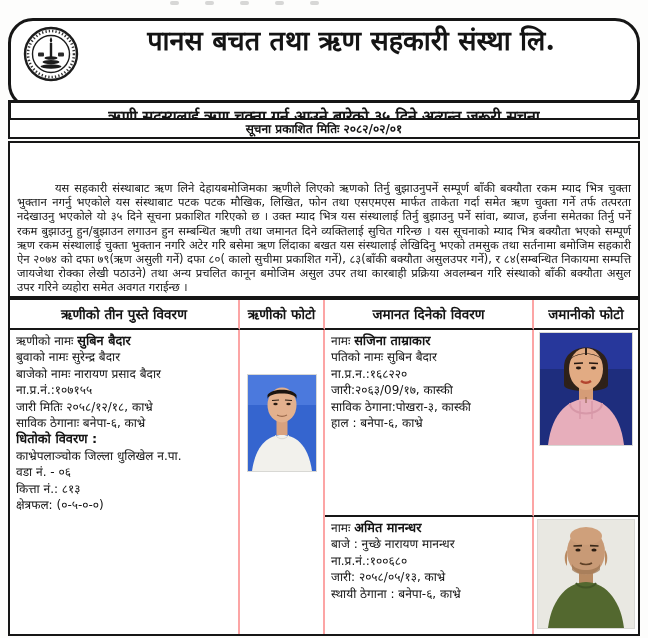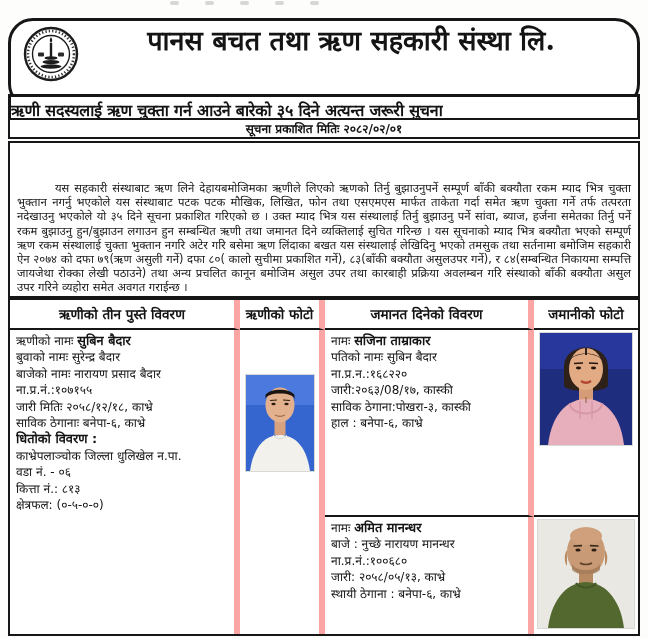--- a/index.html
+++ b/index.html
@@ -23,21 +23,21 @@
   .header-box { top:18px; height:91px;border-radius:25px; }
   .logo-wrap { position:absolute; left:12px; top:5px; width:56px; height:56px; }
   .org-name {
     text-align:center; font-weight:bold; font-size:27px; line-height:34px;
     padding:3px 10px 0 64px; font-family:"DejaVu Serif","DejaVu Sans",serif;
     white-space:nowrap; overflow:hidden;
   }
   .org-address { text-align:center; font-weight:bold; font-size:14px; line-height:20px; padding-left:50px; white-space:nowrap; overflow:hidden; }
 
   
-  .banner-box { top:94px; height:31px; display:flex; align-items:center; justify-content:flex-start; }
+  .banner-box { top:100px; height:31px; display:flex; align-items:center; justify-content:center; }
   .banner-title { font-weight:bold; font-size:16px; letter-spacing:-.2px; white-space:nowrap; overflow:hidden; }
 
   
   .date-box { top:118px; height:21px; border-width:2px; display:flex; align-items:center; justify-content:center; }
   .date-text { font-weight:bold; font-size:12px; white-space:nowrap; }
 
   
   .body-box { top:141px; height:157px; border-width:2px; padding:2px 7px 0 7px; overflow:hidden; }
   .body-paragraph {
     font-size:11.4px; line-height:14.2px; text-align:justify; text-indent:38px;
@@ -45,21 +45,21 @@
   }
   .tapasil { text-align:center; font-weight:bold; font-size:13px; margin-top:17px; }
 
   
   .notice-table {
     top:298px; height:338px; border-width:2px;
     display:grid;
     grid-template-columns:230px 85px 209px 104px;
     grid-template-rows:30px 187px 117px;
   }
-  .cell { border-right:6px solid #fca5a5; border-bottom:2px solid #161616; overflow:hidden; background:#fff; }
+  .cell { border-right:2px solid #fca5a5; border-bottom:2px solid #161616; overflow:hidden; background:#fff; }
   .cell.last-col { border-right:none; }
   .cell.last-row { border-bottom:none; }
   .th { display:flex; align-items:center; justify-content:center; font-weight:bold; font-size:13.5px; white-space:nowrap; }
   .details { padding:3px 18px 0 6px; font-size:12px; line-height:16.4px; }
   .details .line { white-space:nowrap; overflow:hidden; }
   .details .name { font-weight:bold; font-size:12.8px; }
   .details .subhead { font-weight:bold; font-size:12.8px; }
   .photo-cell { display:flex; justify-content:center; align-items:flex-start; }
   .photo { box-shadow:0 0 0 1px #d8d8d4; }
   .borrower-photo-wrap { padding-top:45px; }
@@ -139,21 +139,21 @@
         <path d="M29 40 C32 41.6 36 41.6 39 40" stroke="#9c6a4c" stroke-width="1.2" fill="none"></path>
         <path d="M4 96 C8 68 22 60 34 60 C46 60 60 68 64 96 Z" fill="#f2f1ec"></path>
         <path d="M27 60 C31 65 37 65 41 60" stroke="#d9d7cf" stroke-width="1" fill="none"></path>
       </svg>
     </div>
 
     <div class="cell details">
       <div class="line"><span>नामः </span><span class="name">सजिना ताम्राकार</span></div>
       <div class="line">पतिको नामः सुबिन बैदार</div>
       <div class="line">ना.प्र.न.:१६८२२०</div>
-      <div class="line">जारी:२०६३/08/१७, कास्की</div>
+      <div class="line">जारी:२०६३/09/१७, कास्की</div>
       <div class="line">साविक ठेगाना:पोखरा-३, कास्की</div>
       <div class="line">हाल : बनेपा-६, काभ्रे</div>
     </div>
 
     <div class="cell photo-cell g-photo-wrap last-col">
       <svg class="photo" width="92" height="112" viewBox="0 0 92 112">
         <rect width="92" height="112" fill="#1e2d7d"></rect>
         <rect width="92" height="36" fill="#27379b"></rect>
         <path d="M24 34 C24 8 68 8 68 34 L68 52 C68 60 24 60 24 52 Z" fill="#2e2119"></path>
         <rect x="39" y="52" width="14" height="16" fill="#d59c77"></rect>

